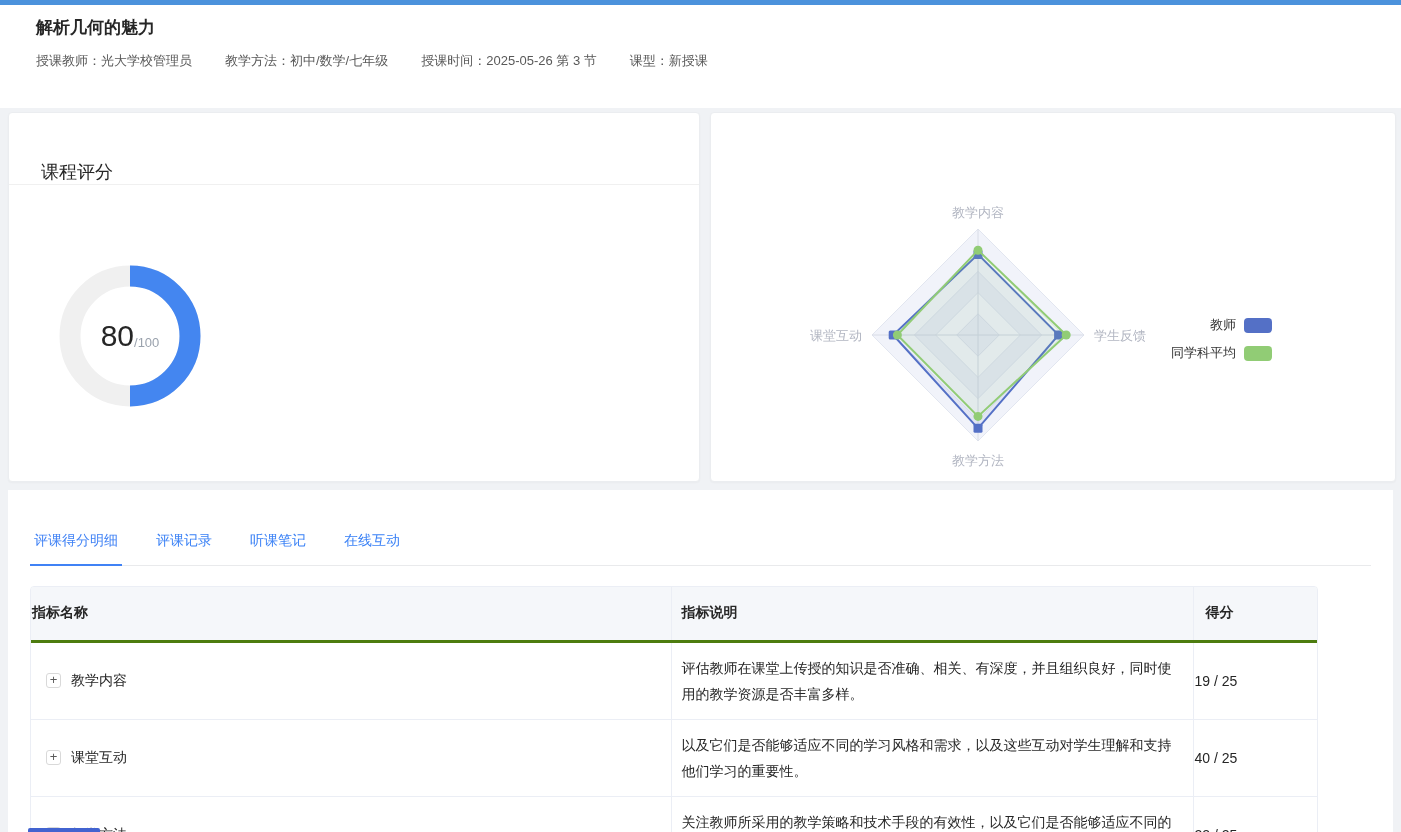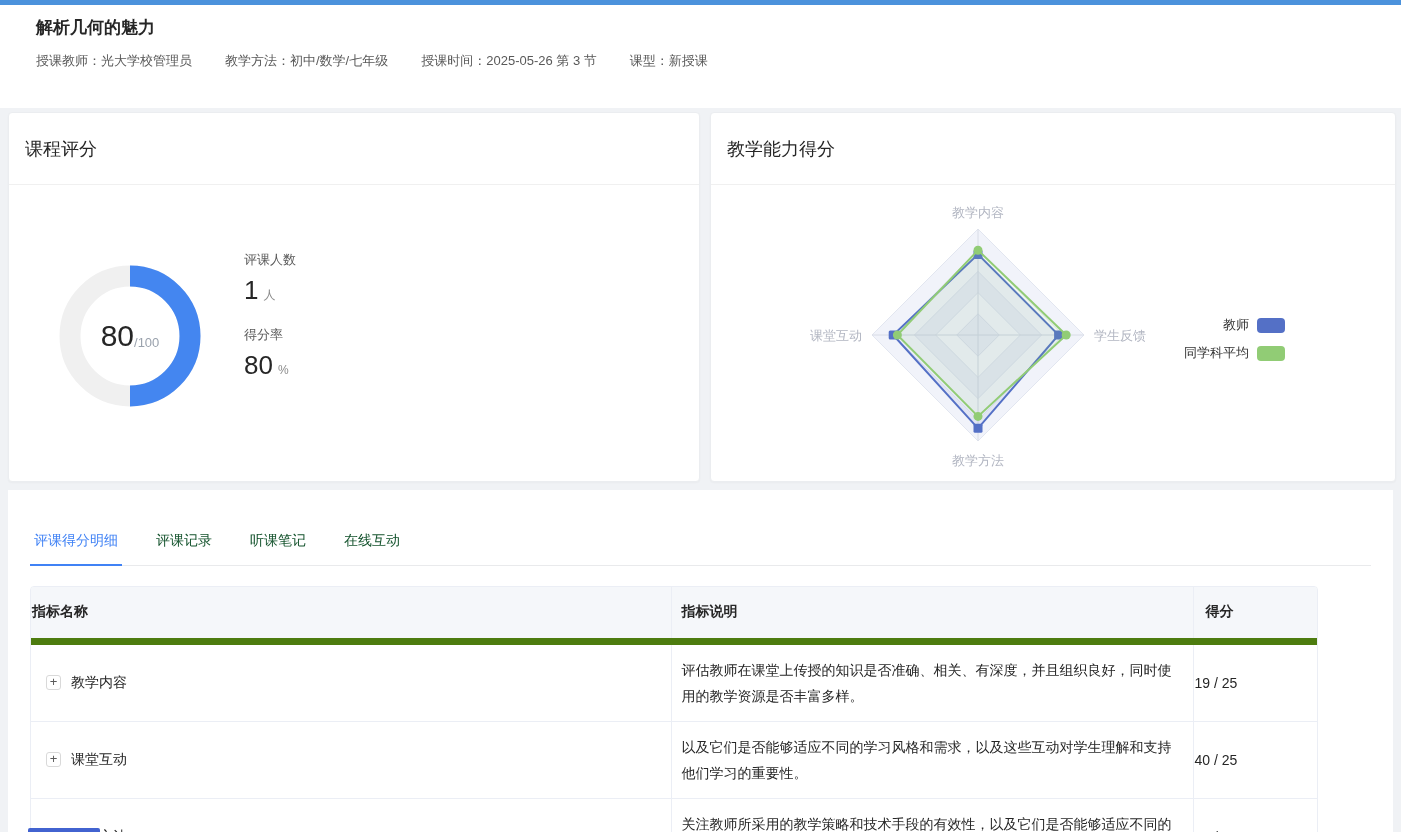--- a/index.html
+++ b/index.html
@@ -21,21 +21,21 @@
 
   
   .cards-row { display:flex; margin:4px 5px 0 8px; gap:10px; }
   .card {
     background:#fff; border:1px solid #ebedf0; border-radius:4px;
     box-shadow:0 1px 2px rgba(0,0,0,0.03); height:370px; position:relative; overflow:hidden;
   }
   .card-left { width:692px; }
   .card-right { width:686px; }
   .card-head {
-    height:72px; padding:0 16px; display:flex; align-items:center;
+    height:72px; padding:0 32px; display:flex; align-items:flex-end;
     border-bottom:1px solid #f0f0f0;
   }
   .card-title { font-size:18px; font-weight:500; color:#262626; }
 
   
   .donut-wrap { position:absolute; left:50px; top:152px; width:142px; height:142px; }
   .donut-center {
     position:absolute; inset:0; display:flex; align-items:center; justify-content:center;
   }
   .donut-score { font-size:30px; color:#262626; }
@@ -44,45 +44,45 @@
   .stats { position:absolute; left:235px; top:138px; }
   .stat-label { font-size:13px; color:#595959; }
   .stat-value-line { margin-top:6px; }
   .stat-value { font-size:26px; color:#262626; }
   .stat-unit { font-size:12px; color:#8c8c8c; margin-left:5px; }
   .stat-gap { margin-top:20px; }
 
   
   .radar-svg { position:absolute; left:47px; top:72px; }
   .rlabel { fill:#b2b6c2; font-size:13px; font-family:"Liberation Sans",sans-serif; }
-  .legend { position:absolute; right:110px; top:203px; }
+  .legend { position:absolute; right:123px; top:203px; }
   .legend-row { display:flex; align-items:center; justify-content:flex-end; margin-bottom:10px; }
   .legend-label { font-size:13px; color:#333; margin-right:8px; }
   .legend-swatch { width:28px; height:15px; border-radius:4px; }
 
   
   .bottom-panel {
     background:#fff; margin:8px 8px 0 8px; height:400px; padding:0 22px; position:relative;
   }
   .tabs-row { display:flex; padding-top:40px; border-bottom:1px solid #e9eaec; }
   .tab {
-    font-size:14px; color:#14532d; padding:0 4px 14px 4px; margin-right:30px;
+    font-size:14px; color:#3b82f6; padding:0 4px 14px 4px; margin-right:30px;
     cursor:pointer; line-height:20px;
   }
   .tab.active { color:#4082f5; border-bottom:2px solid #4082f5; margin-bottom:-1px; }
 
   
   .table-wrap {
     margin-top:20px; width:1288px; border:1px solid #ebeef5; border-radius:4px 4px 0 0;
     overflow:hidden;
   }
   table { border-collapse:collapse; table-layout:fixed; width:100%; font-size:14px; }
   th {
     background:#f5f7fa; text-align:left; font-weight:700; color:#262626;
-    height:54px; border-bottom:7px solid #4d7c0f; border-right:1px solid #ebeef5;
+    height:54px; border-bottom:3px solid #4d7c0f; border-right:1px solid #ebeef5;
   }
   th:last-child { border-right:none; }
   td {
     border-bottom:1px solid #ebeef5; border-right:1px solid #ebeef5;
     vertical-align:middle; color:#262626;
   }
   td:last-child { border-right:none; }
   .col-name th, .cell-name { padding-left:15px; }
   .cell-name { height:75px; }
   .name-inner { display:flex; align-items:center; }
@@ -122,36 +122,23 @@
     <div class="donut-wrap">
       <svg id="donut-svg" width="142" height="142" viewBox="0 0 142 142">
           <circle cx="71" cy="71" r="60" fill="none" stroke="#f0f0f0" stroke-width="21"></circle>
           <path d="M 71 11 A 60 60 0 0 1 71.00000000000001 131" fill="none" stroke="#4486f0" stroke-width="21"></path>
         </svg>
       <div class="donut-center">
         <span class="donut-score">80</span>
         <span class="donut-denom">/100</span>
       </div>
     </div>
-    <div class="stats">
-      <div class="stat-label">评课人数</div>
-      <div class="stat-value-line">
-        <span class="stat-value">1</span><span class="stat-unit">人</span>
-      </div>
-      <div class="stat-label stat-gap">得分率</div>
-      <div class="stat-value-line">
-        <span class="stat-value">80</span><span class="stat-unit">%</span>
-      </div>
-    </div>
   </div>
 
   <div class="card card-right">
-    <div class="card-head">
-      <span class="card-title">教学能力得分</span>
-    </div>
     <svg id="radar-svg" class="radar-svg" width="440" height="300" viewBox="0 0 440 300">
         <polygon points="220.0,44.0 326.0,150.0 220.0,256.0 114.0,150.0" fill="#f1f3fa" stroke="#e2e6f0" stroke-width="1"></polygon>
         <polygon points="220.0,65.2 304.8,150.0 220.0,234.8 135.2,150.0" fill="#fcfdff" stroke="#e2e6f0" stroke-width="1"></polygon>
         <polygon points="220.0,86.4 283.6,150.0 220.0,213.6 156.4,150.0" fill="#f1f3fa" stroke="#e2e6f0" stroke-width="1"></polygon>
         <polygon points="220.0,107.6 262.4,150.0 220.0,192.4 177.6,150.0" fill="#fcfdff" stroke="#e2e6f0" stroke-width="1"></polygon>
         <polygon points="220.0,128.8 241.2,150.0 220.0,171.2 198.8,150.0" fill="#f1f3fa" stroke="#e2e6f0" stroke-width="1"></polygon>
         <line x1="220" y1="150" x2="220" y2="44" stroke="#d8dce6" stroke-width="1"></line>
         <line x1="220" y1="150" x2="326" y2="150" stroke="#d8dce6" stroke-width="1"></line>
         <line x1="220" y1="150" x2="220" y2="256" stroke="#d8dce6" stroke-width="1"></line>
         <line x1="220" y1="150" x2="114" y2="150" stroke="#d8dce6" stroke-width="1"></line>

